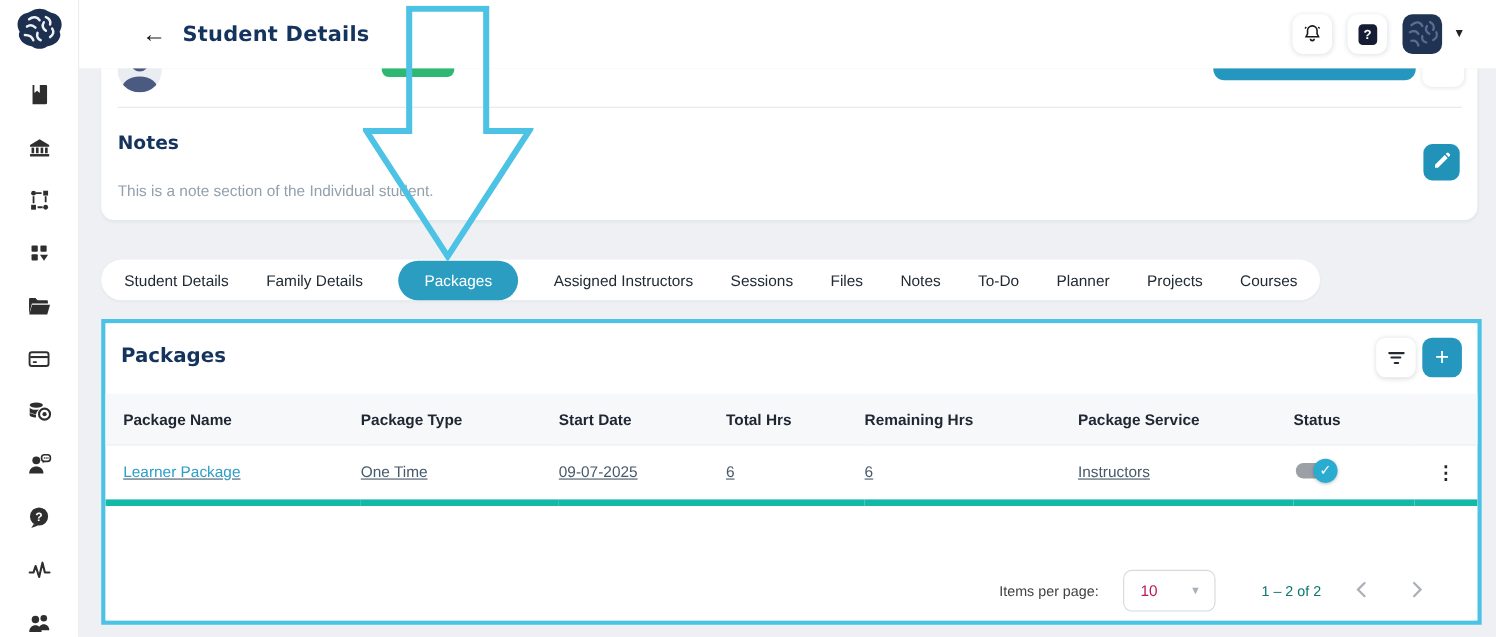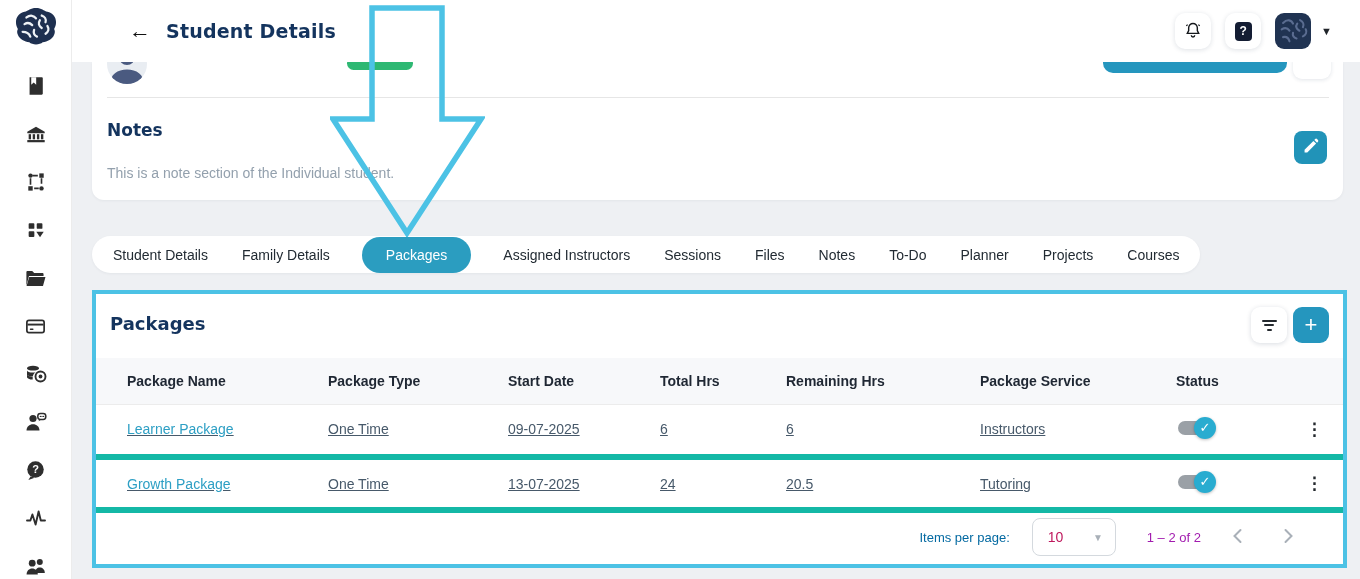--- a/index.html
+++ b/index.html
@@ -49,39 +49,39 @@
   .filter-l1{ width:15px; } .filter-l2{ width:10px; } .filter-l3{ width:5px; }
   .add-btn { width:36px; height:36px; border:none; border-radius:9px; background:#2596be; color:#fff; font-size:22px; line-height:1; cursor:pointer; }
   .add-btn::before { content:"+"; }
 
   .pkg-table { position:absolute; left:0; top:64px; width:100%; border-collapse:collapse; table-layout:fixed; }
   .pkg-table col.c1{width:232px} .pkg-table col.c2{width:180px} .pkg-table col.c3{width:152px}
   .pkg-table col.c4{width:126px} .pkg-table col.c5{width:194px} .pkg-table col.c6{width:196px}
   .pkg-table col.c7{width:110px} .pkg-table col.c8{width:auto}
   .pkg-table th { height:46px; background:#f7f8fa; text-align:left; font-size:14px; font-weight:bold; color:#1f2733; border-bottom:1px solid #ececec; }
   .pkg-table td { height:53px; font-size:14px; color:#47596a; border-bottom:6px solid #14b8a6;text-decoration:underline; }
-  .pkg-table th:first-child, .pkg-table td:first-child { padding-left:31px; }
+  .pkg-table th:first-child, .pkg-table td:first-child { padding-left:16px; }
   .pkg-link { color:#2d9fc4; cursor:pointer; text-decoration:none; }
   .svc { color:#54798c; }
 
   .toggle { position:relative; width:38px; height:22px; display:inline-block; cursor:pointer; margin-left:2px; }
   .toggle .track { position:absolute; left:0; top:4px; width:32px; height:14px; border-radius:7px; background:#9aa0a6; }
   .toggle .knob { position:absolute; right:0; top:0; width:22px; height:22px; border-radius:50%; background:#29acd0; box-shadow:0 1px 3px rgba(0,0,0,.25); color:#fff; font-size:13px; text-align:center; line-height:22px; }
   .toggle .knob::after { content:"✓"; }
 
   .kebab { width:28px; height:28px; border:none; background:transparent; cursor:pointer; color:#23282d; font-size:17px; font-weight:bold; letter-spacing:0; }
   .kebab::after { content:"⋮"; }
   .kebab-cell { text-align:center; }
 
   .pagination { position:absolute; left:0; top:216px; width:100%; height:54px; display:flex; align-items:center; justify-content:flex-end; gap:22px; padding-right:42px; }
-  .pag-label { font-size:13px; color:#0369a1; }
+  .pag-label { font-size:13px; color:#404040; }
   .page-size { width:84px; height:38px; border:1px solid #d4d9de; border-radius:8px; display:flex; align-items:center; justify-content:space-between; padding:0 12px 0 15px; cursor:pointer; background:#fff; }
   .page-size .val { font-size:14px; color:#be185d; }
   .page-size .dd { font-size:10px; color:#a9b0b8; }
-  .pag-range { font-size:13px; color:#a21caf; margin-left:9px; }
+  .pag-range { font-size:13px; color:#0f766e; margin-left:20px; }
   .pag-nav { display:flex; gap:24px; margin-left:2px; }
   .pag-btn { width:26px; height:26px; border:none; background:transparent; cursor:pointer; padding:0; }
 
   
   .annotation-arrow { position:absolute; left:330px; top:5px; z-index:60; pointer-events:none; }
 </style>
 </head>
 <body>
 
 <div class="screen">
@@ -309,30 +309,20 @@
           <tr>
             <td><a class="pkg-link">Learner Package</a></td>
             <td>One Time</td>
             <td>09-07-2025</td>
             <td>6</td>
             <td>6</td>
             <td class="svc">Instructors</td>
             <td><span class="toggle"><span class="track"></span><span class="knob"></span></span></td>
             <td class="kebab-cell"><button class="kebab"></button></td>
           </tr>
-          <tr>
-            <td><a class="pkg-link">Growth Package</a></td>
-            <td>One Time</td>
-            <td>13-07-2025</td>
-            <td>24</td>
-            <td>20.5</td>
-            <td class="svc">Tutoring</td>
-            <td><span class="toggle"><span class="track"></span><span class="knob"></span></span></td>
-            <td class="kebab-cell"><button class="kebab"></button></td>
-          </tr>
         </tbody>
       </table>
 
       <div class="pagination">
         <span class="pag-label">Items per page:</span>
         <div class="page-size">
           <span class="val">10</span>
           <span class="dd">▼</span>
         </div>
         <span class="pag-range">1 – 2 of 2</span>

